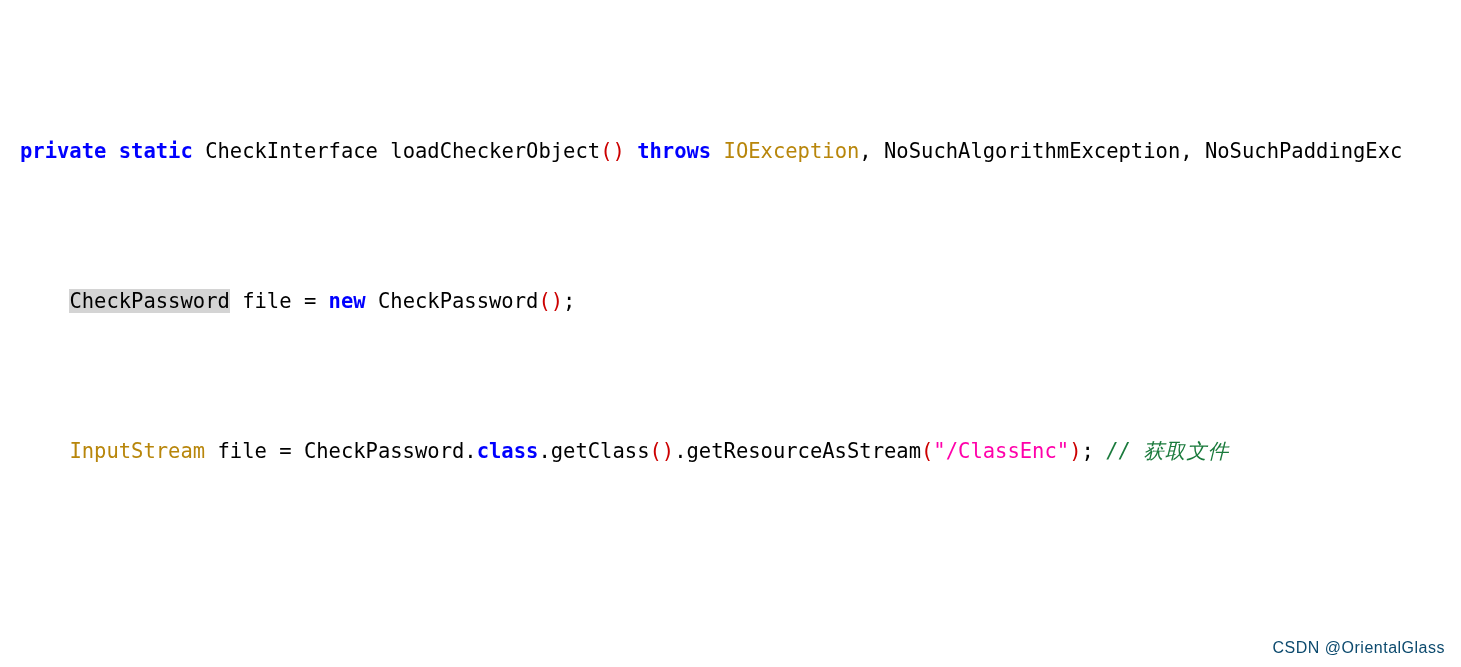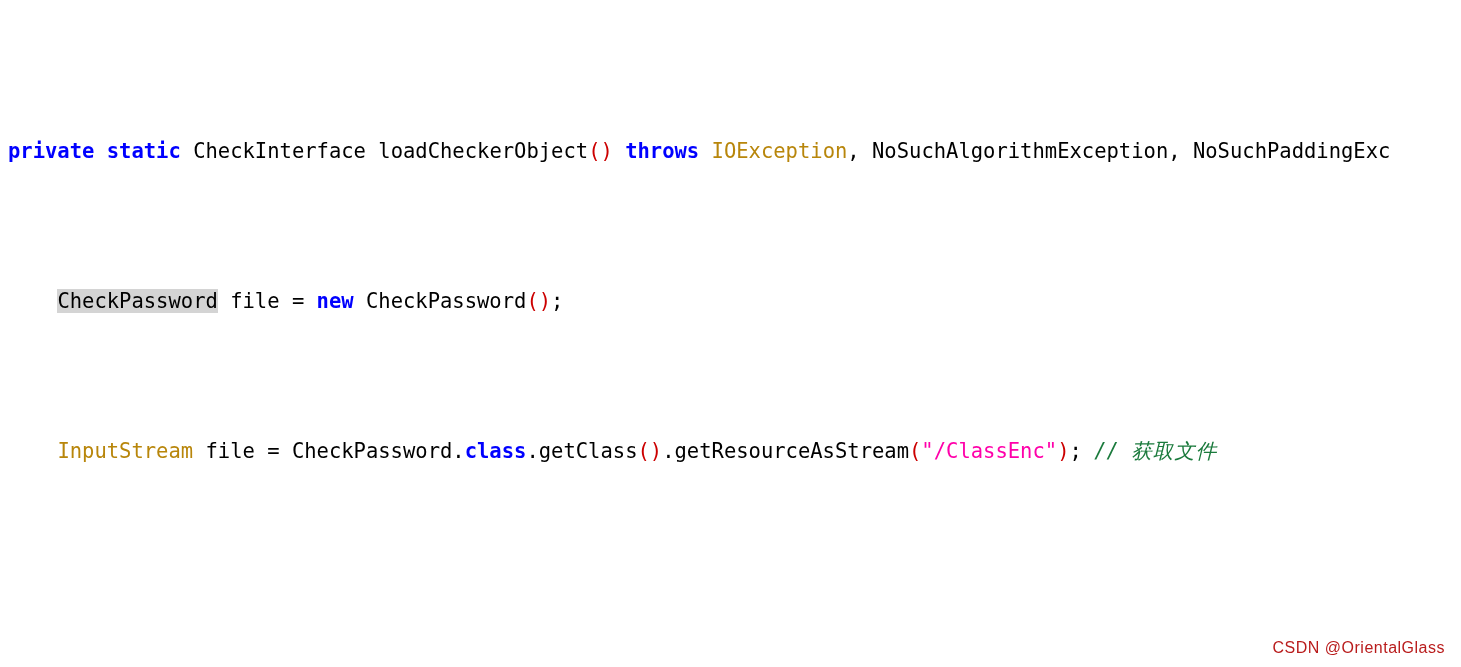--- a/index.html
+++ b/index.html
@@ -28,21 +28,21 @@
     white-space: pre;
     font-family: "DejaVu Sans Mono", "Liberation Mono", monospace;
     font-size: 20.5px;
     line-height: 30px;
     letter-spacing: 0px;
     color: #000000;
   }
   .line {
     position: relative;
     height: 30px;
-    padding-left: 8px;
+    padding-left: 20px;
     box-sizing: border-box;
     white-space: pre;
   }
   
   .kw       { color: #0000ff; font-weight: bold; }
   .type     { color: #b8860b; }
   .paren    { color: #cc0000; }
   .str      { color: #ff00aa; }
   .cmt      { color: #1a7a3c; font-style: italic; }
   .plain    { color: #000000; }
@@ -50,21 +50,21 @@
   .cjk {
     font-family: "DejaVu Sans", "Liberation Sans", sans-serif;
     letter-spacing: 1px;
   }
   .watermark {
     position: absolute;
     right: 16px;
     bottom: 10px;
     font-family: "Liberation Sans", "DejaVu Sans", sans-serif;
     font-size: 16px;
-    color: #b91c1c;
+    color: #0c4a6e;
     letter-spacing: 0.5px;
     user-select: none;
   }
 </style>
 </head>
 <body>
 
 <div id="editor">
 
   <div class="code-area">

